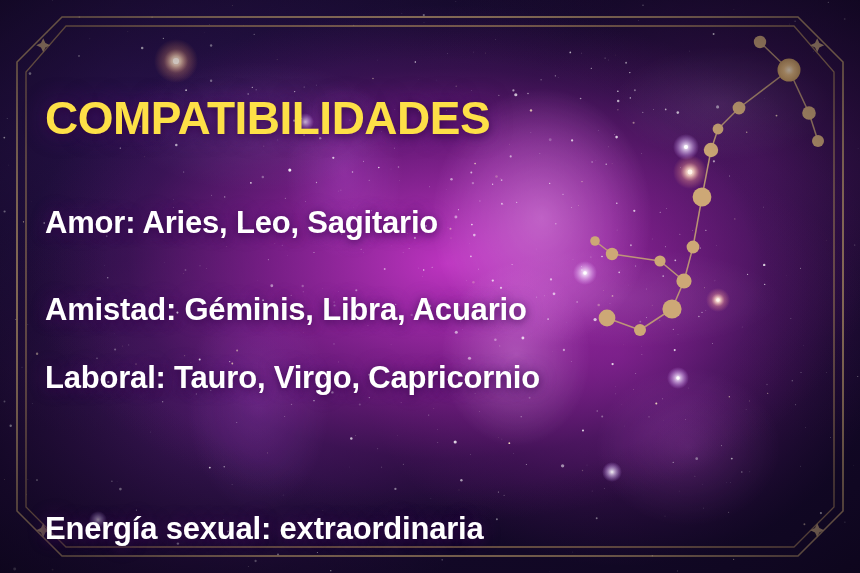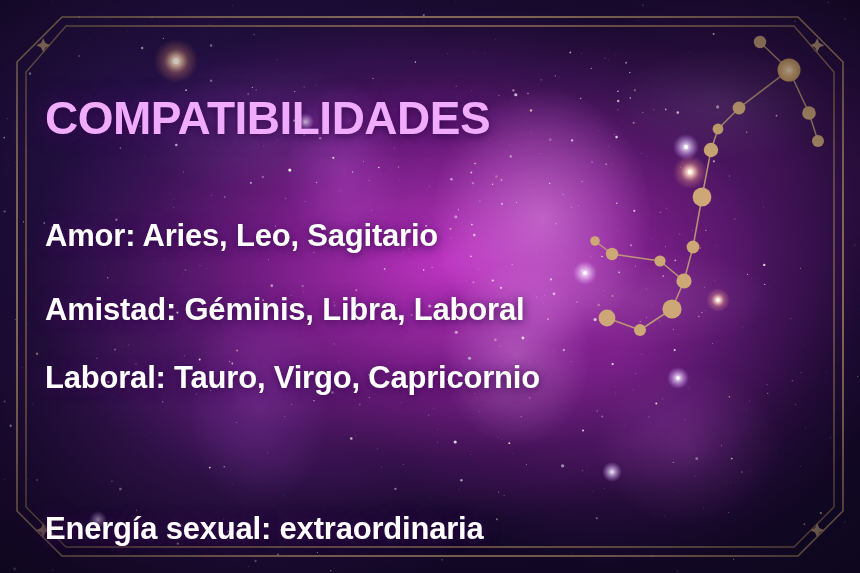--- a/index.html
+++ b/index.html
@@ -41,31 +41,31 @@
     background:radial-gradient(ellipse 78% 78% at 50% 48%, rgba(0,0,0,0) 48%, rgba(12,5,26,.55) 82%, rgba(10,4,22,.8) 100%);
   }
   #starfield{opacity:.95;}
   #glowstars{mix-blend-mode:screen;}
   #constellation{}
   #frame{}
   
   #content{position:absolute;left:45px;top:0;width:700px;height:100%;}
   #title{
     position:absolute;left:0;top:91px;margin:0;
-    font-size:46px;font-weight:700;letter-spacing:-0.5px;color:#f0abfc;
+    font-size:46px;font-weight:700;letter-spacing:-0.5px;color:#fde047;
     text-shadow:0 2px 10px rgba(40,0,60,.75),0 0 22px rgba(120,30,160,.5);
     white-space:nowrap;
   }
   .line{
     position:absolute;left:0;margin:0;
     font-size:31px;font-weight:700;color:#ffffff;letter-spacing:-0.2px;
     text-shadow:0 2px 9px rgba(40,0,60,.7),0 0 18px rgba(110,30,150,.45);
     white-space:nowrap;
   }
-  #line0{top:218px;}
+  #line0{top:205px;}
   #line1{top:292px;}
   #line2{top:360px;}
   #line3{top:467px;margin-top:44px;}
 </style>
 </head>
 <body>
 
 <div id="card">
 
   <div class="layer" id="base"></div>
@@ -658,18 +658,18 @@
       <path d="M41,528 L43.2,523.2 L45.4,528 L50.2,530.2 L45.4,532.4 L43.2,537.2 L41,532.4 L36.2,530.2 Z"></path>
       <path d="M815,528 L817.2,523.2 L819.4,528 L824.2,530.2 L819.4,532.4 L817.2,537.2 L815,532.4 L810.2,530.2 Z"></path>
     </g>
   </svg>
 
   <div class="layer" id="vignette"></div>
 
   <div id="content">
     <h1 id="title">COMPATIBILIDADES</h1>
     <p class="line" id="line0">Amor: Aries, Leo, Sagitario</p>
-    <p class="line" id="line1">Amistad: Géminis, Libra, Laboral</p>
+    <p class="line" id="line1">Amistad: Géminis, Libra, Acuario</p>
     <p class="line" id="line2">Laboral: Tauro, Virgo, Capricornio</p>
     <p class="line" id="line3">Energía sexual: extraordinaria</p>
   </div>
 
 </div>
 
 </body></html>

